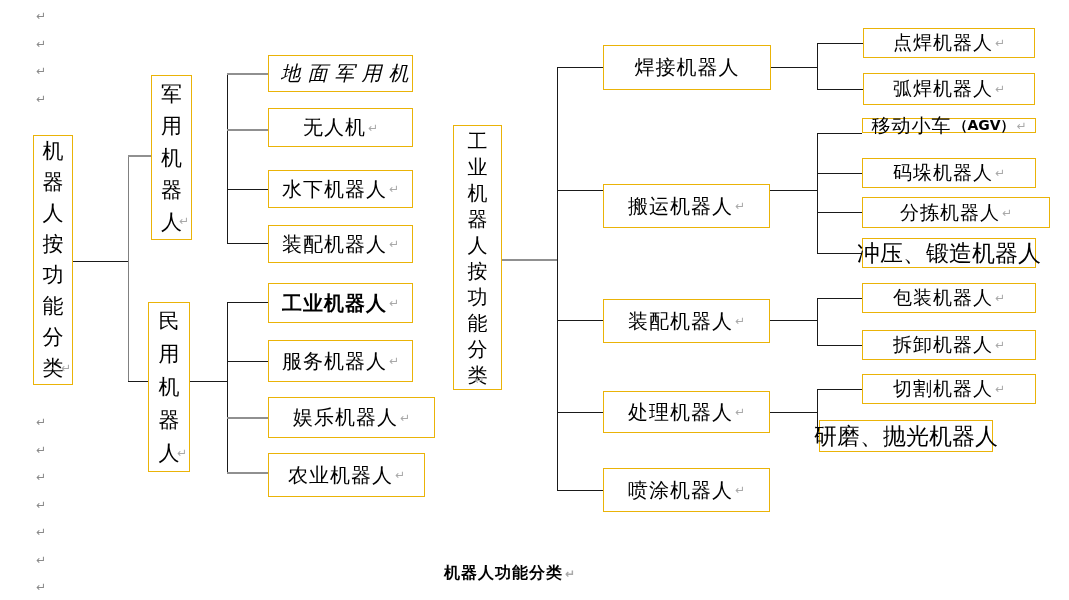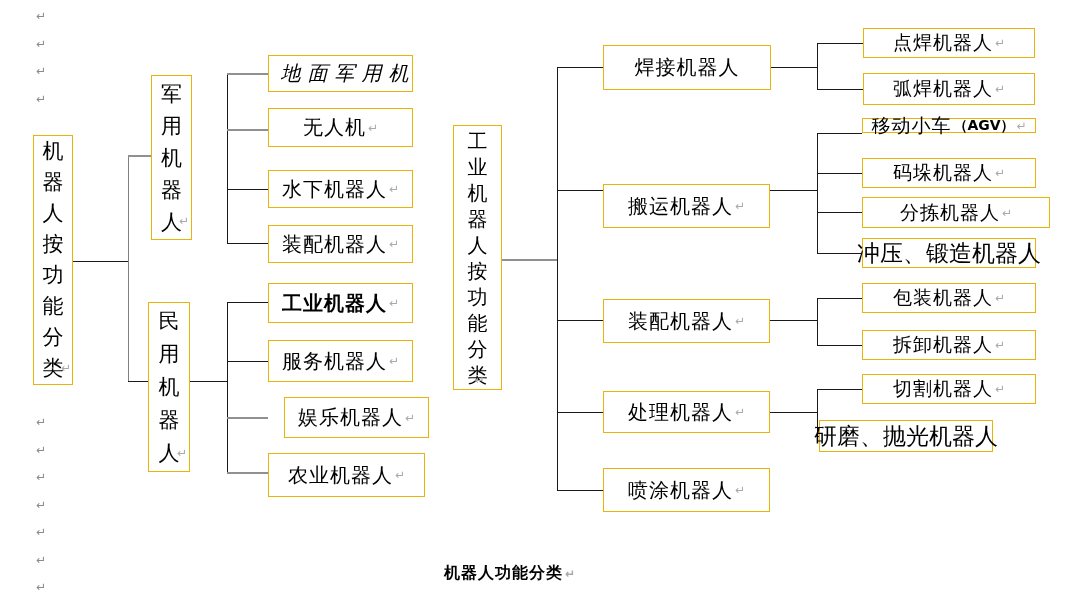--- a/index.html
+++ b/index.html
@@ -149,21 +149,21 @@
   </div>
 
   <div class="box bold" style="left:268px;top:283px;width:145px;height:40px">
     <span class="lbl">工业机器人</span>
     <span class="pm">↵</span>
   </div>
   <div class="box" style="left:268px;top:340px;width:145px;height:42px">
     <span class="lbl">服务机器人</span>
     <span class="pm">↵</span>
   </div>
-  <div class="box" style="left:284px;top:397px;width:145px;height:41px">
+  <div class="box" style="left:268px;top:397px;width:167px;height:41px">
     <span class="lbl">娱乐机器人</span>
     <span class="pm">↵</span>
   </div>
   <div class="box" style="left:268px;top:453px;width:157px;height:44px">
     <span class="lbl">农业机器人</span>
     <span class="pm">↵</span>
   </div>
 
   <div class="box vbox" style="left:453px;top:125px;width:49px;height:265px">
     <span class="vtext" style="font-size:20px;line-height:26px">

